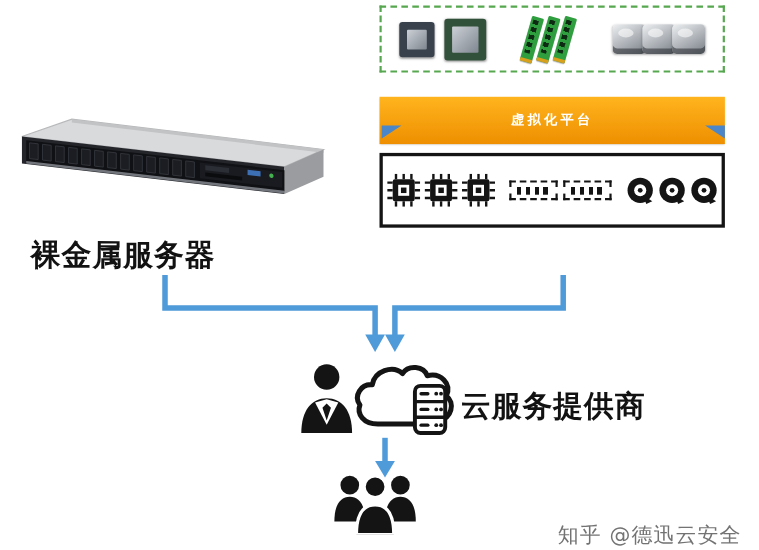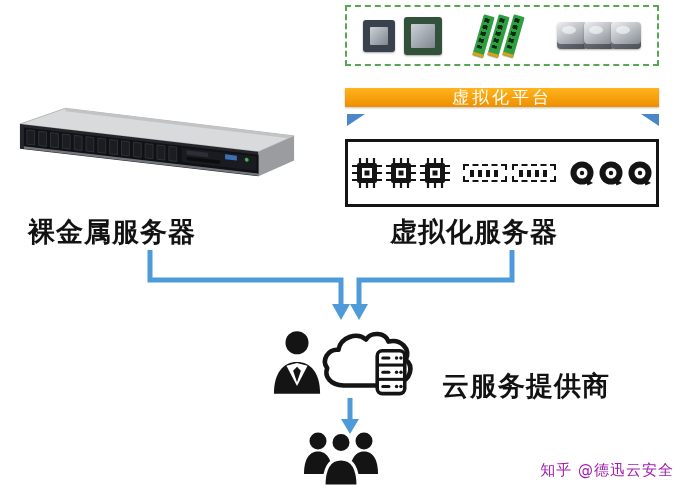--- a/index.html
+++ b/index.html
@@ -16,53 +16,53 @@
   .chip::before{content:"";position:absolute;inset:7px;background:linear-gradient(135deg,#ccd1d7,#7f868f);border-radius:1px;}
   .ram-group{display:flex;align-items:flex-end;padding-right:6px;}
   .ram{position:relative;width:11px;height:42px;background:#2f9e3f;border-radius:1px;transform:rotate(16deg);margin:0 2px;box-shadow:0 1px 1px rgba(0,0,0,.3);}
   .ram::before{content:"";position:absolute;left:2px;right:4px;top:3px;bottom:8px;background:repeating-linear-gradient(to bottom,#0d2a12 0 4px,#2f9e3f 4px 7px);}
   .ram::after{content:"";position:absolute;left:0;right:0;bottom:0;height:3px;background:#d8a01d;}
   .disk-group{display:flex;align-items:center;}
   .disk{width:30px;height:27px;margin-left:-3px;border-radius:4px;background:linear-gradient(150deg,#eef0f2 0%,#b9bdc2 45%,#787e86 100%);box-shadow:inset 0 -5px 0 rgba(40,44,50,.55),0 1px 2px rgba(0,0,0,.3);position:relative;}
   .disk::before{content:"";position:absolute;left:5px;top:4px;width:14px;height:8px;border-radius:50%;background:rgba(255,255,255,.55);}
 
   
-  .platform-bar{left:345px;top:88px;width:314px;height:19px;background:linear-gradient(#ffb41e,#ee8f00);display:flex;align-items:center;justify-content:center;color:#fff;font-size:17px;font-weight:400;letter-spacing:3px;box-shadow:0 1px 2px rgba(0,0,0,.25);}
+  .platform-bar{left:345px;top:88px;width:314px;height:43px;background:linear-gradient(#ffb41e,#ee8f00);display:flex;align-items:center;justify-content:center;color:#fff;font-size:12px;font-weight:700;letter-spacing:3px;box-shadow:0 1px 2px rgba(0,0,0,.25);}
   .wedge{width:0;height:0;}
   .wedge.left{left:347px;top:114px;border-top:12px solid #4a86c8;border-right:18px solid transparent;}
   .wedge.right{left:641px;top:114px;border-top:12px solid #4a86c8;border-left:18px solid transparent;}
 
   
   .panel-virt{left:345px;top:139px;width:314px;height:68px;border:3px solid #141414;display:flex;align-items:center;justify-content:center;gap:13px;box-sizing:border-box;background:#fff;}
   .icon-row{display:flex;align-items:center;}
   .vcpu-group{gap:4px;}
   .vram-group{gap:5px;}
   .vdisk-group{gap:3px;}
   .vram{width:40px;height:14px;border:2px dashed #141414;display:flex;align-items:center;justify-content:center;}
   .vram-chips{width:30px;height:7px;background:repeating-linear-gradient(to right,#141414 0 4px,transparent 4px 8px);}
 
   
   .server{left:14px;top:80px;width:286px;height:100px;}
 
   
   .big-label{font-size:27px;font-weight:900;color:#121212;letter-spacing:1px;white-space:nowrap;}
   .lbl-bare{left:28px;top:214px;width:244px;}
   .lbl-virt{left:390px;top:214px;width:244px;}
-  .lbl-cloud{left:442px;top:351px;text-align:center;margin-top:17px;}
+  .lbl-cloud{left:419px;top:351px;text-align:center;}
   .lbl-users{left:391px;top:443px;text-align:left;}
 
   
   .connectors{left:0;top:0;width:690px;height:500px;pointer-events:none;}
 
   
   .person{left:272px;top:329px;width:50px;height:66px;}
   .cloud{left:316px;top:320px;width:102px;height:84px;}
   .users{left:303px;top:428px;width:76px;height:58px;}
 
-  .watermark{right:16px;bottom:20px;color:#a21caf;font-size:15px;letter-spacing:1px;}
+  .watermark{right:16px;bottom:0;color:#737373;font-size:19px;letter-spacing:1px;}
   svg{display:block;}
 </style>
 </head>
 <body>
 
 <div class="canvas">
 
   <div class="abs server">
     <svg viewBox="0 0 290 100" width="286" height="100">
       <defs>
@@ -165,21 +165,20 @@
       <svg viewBox="0 0 26 26" width="26" height="26">
         <circle cx="13" cy="13" r="11.5" fill="#141414"></circle>
         <circle cx="13" cy="13" r="5.5" fill="#fff"></circle>
         <circle cx="13" cy="13" r="2.2" fill="#141414"></circle>
         <path d="M15.5,17.5 L24,23 L18.5,25.5 Z" fill="#141414"></path>
       </svg>
     </div>
   </div>
 
   <div class="abs big-label lbl-bare">裸金属服务器</div>
-  <div class="abs big-label lbl-virt">虚拟化服务器</div>
 
   <svg class="abs connectors" viewBox="0 0 690 500">
     <path d="M150,250 V280 H341 V305" stroke="#4f9bd9" stroke-width="5" fill="none"></path>
     <path d="M512,250 V280 H359 V305" stroke="#4f9bd9" stroke-width="5" fill="none"></path>
     <polygon points="332,304 350,304 341,320" fill="#4f9bd9"></polygon>
     <polygon points="350,304 368,304 359,320" fill="#4f9bd9"></polygon>
     <path d="M350,398 V420" stroke="#4f9bd9" stroke-width="5" fill="none"></path>
     <polygon points="341,419 359,419 350,434" fill="#4f9bd9"></polygon>
   </svg>
 

